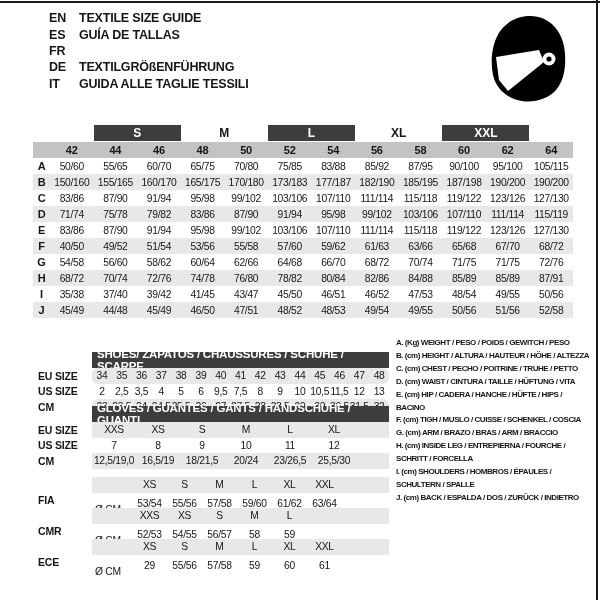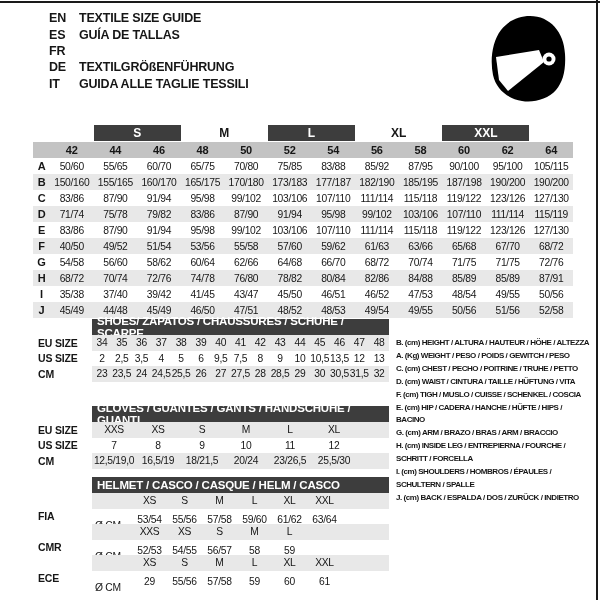--- a/index.html
+++ b/index.html
@@ -24,29 +24,29 @@
   .size-group.dark{background:var(--dark,#3d3d3d);color:#fff;}
   .num-row{height:16px;background:var(--gray,#c3c3c3);}
   .m-row{height:16px;}
   .m-row.shaded{background:var(--stripe,#e8e8e8);}
   .cell{display:flex;align-items:center;justify-content:center;}
   .num,.letter{font-weight:bold;font-size:11px;letter-spacing:-0.2px;}
   .val{font-size:10.3px;letter-spacing:-0.3px;}
 
   
   .bt{position:absolute;left:38px;}
-  .bt-shoes{top:319px;} .bt-gloves{top:406px;} .bt-helmet{top:477px;}
+  .bt-shoes{top:352px;} .bt-gloves{top:406px;} .bt-helmet{top:477px;}
   .bt-title{margin-left:54px;width:297px;height:16px;background:var(--dark,#3d3d3d);color:#fff;
             font-weight:bold;font-size:11.5px;display:flex;align-items:center;padding-left:5px;
             box-sizing:border-box;letter-spacing:-0.2px;}
   .bt-row{display:flex;height:15.5px;}
   .bt-label{width:54px;font-weight:bold;font-size:10.5px;display:flex;align-items:center;letter-spacing:-0.2px;}
   .bt-cells{width:297px;display:grid;}
   .bt-cells.shaded{background:var(--stripe,#e8e8e8);}
-  .cols15{grid-template-columns:repeat(15,1fr);}
+  .cols15{grid-template-columns:repeat(15,1fr);border-radius:6px;}
   .cols6{grid-template-columns:repeat(6,44px) 1fr;}
   .colsH{grid-template-columns:40px repeat(6,35px) 1fr;}
   .bt-cell{display:flex;align-items:center;justify-content:center;font-size:10.3px;letter-spacing:-0.3px;}
   .bt-cell.unit{justify-content:flex-start;padding-left:3px;margin-top:11px;}
 
   
   .legend{position:absolute;left:396px;top:337px;width:195px;}
   .legend-item{font-weight:bold;font-size:8px;line-height:12.9px;letter-spacing:-0.45px;white-space:pre-line;}
 </style>
 </head>
@@ -292,21 +292,21 @@
           <div class="bt-cell">3,5</div>
           <div class="bt-cell">4</div>
           <div class="bt-cell">5</div>
           <div class="bt-cell">6</div>
           <div class="bt-cell">9,5</div>
           <div class="bt-cell">7,5</div>
           <div class="bt-cell">8</div>
           <div class="bt-cell">9</div>
           <div class="bt-cell">10</div>
           <div class="bt-cell">10,5</div>
-          <div class="bt-cell">13,5</div>
+          <div class="bt-cell">11,5</div>
           <div class="bt-cell">12</div>
           <div class="bt-cell">13</div>
         </div>
       </div>
       <div class="bt-row">
         <div class="bt-label">CM</div>
         <div class="bt-cells cols15 shaded">
           <div class="bt-cell">23</div>
           <div class="bt-cell">23,5</div>
           <div class="bt-cell">24</div>
@@ -355,21 +355,20 @@
           <div class="bt-cell">12,5/19,0</div>
           <div class="bt-cell">16,5/19</div>
           <div class="bt-cell">18/21,5</div>
           <div class="bt-cell">20/24</div>
           <div class="bt-cell">23/26,5</div>
           <div class="bt-cell">25,5/30</div>
         </div>
       </div>
     </div>
   <div class="bt bt-helmet" id="helmetTable">
-      <div class="bt-title">HELMET / CASCO / CASQUE / HELM / CASCO</div>
       <div class="bt-row">
         <div class="bt-label"></div>
         <div class="bt-cells colsH shaded">
           <div class="bt-cell unit"></div>
           <div class="bt-cell">XS</div>
           <div class="bt-cell">S</div>
           <div class="bt-cell">M</div>
           <div class="bt-cell">L</div>
           <div class="bt-cell">XL</div>
           <div class="bt-cell">XXL</div>
@@ -431,26 +430,26 @@
           <div class="bt-cell">55/56</div>
           <div class="bt-cell">57/58</div>
           <div class="bt-cell">59</div>
           <div class="bt-cell">60</div>
           <div class="bt-cell">61</div>
         </div>
       </div>
     </div>
 
   <div class="legend" id="legend">
+      <div class="legend-item">A. (Kg) WEIGHT / PESO / POIDS / GEWITCH / PESO</div>
       <div class="legend-item">B. (cm) HEIGHT / ALTURA / HAUTEUR / HÖHE / ALTEZZA</div>
-      <div class="legend-item">A. (Kg) WEIGHT / PESO / POIDS / GEWITCH / PESO</div>
       <div class="legend-item">C. (cm) CHEST / PECHO / POITRINE / TRUHE / PETTO</div>
       <div class="legend-item">D. (cm) WAIST / CINTURA / TAILLE / HÜFTUNG / VITA</div>
+      <div class="legend-item">E. (cm) HIP / CADERA / HANCHE / HÜFTE / HIPS /  BACINO</div>
       <div class="legend-item">F. (cm) TIGH / MUSLO / CUISSE / SCHENKEL / COSCIA</div>
-      <div class="legend-item">E. (cm) HIP / CADERA / HANCHE / HÜFTE / HIPS /  BACINO</div>
       <div class="legend-item">G. (cm) ARM  / BRAZO / BRAS / ARM / BRACCIO</div>
       <div class="legend-item">H. (cm) INSIDE LEG / ENTREPIERNA / FOURCHE /
 SCHRITT / FORCELLA</div>
       <div class="legend-item">I. (cm) SHOULDERS / HOMBROS / ÉPAULES /
 SCHULTERN / SPALLE</div>
       <div class="legend-item">J. (cm) BACK / ESPALDA / DOS / ZURÜCK / INDIETRO</div>
     </div>
 </div>
 
 </body></html>

